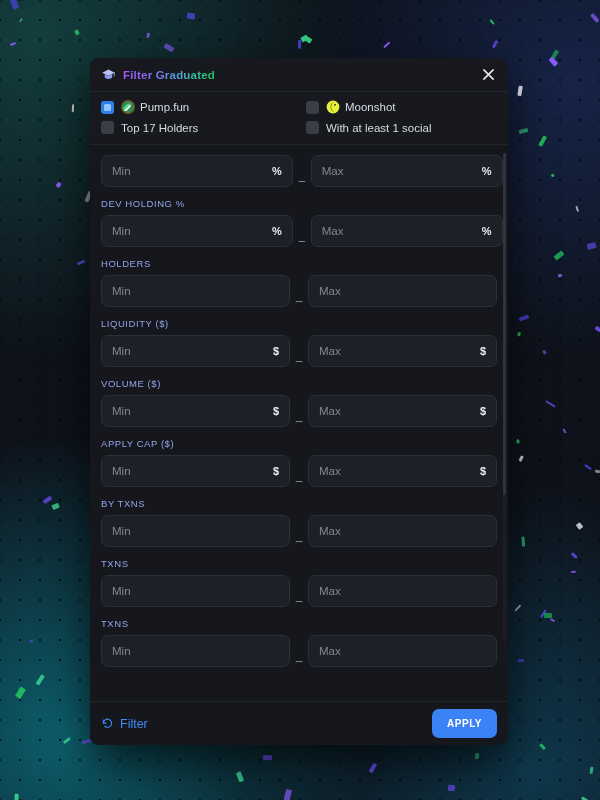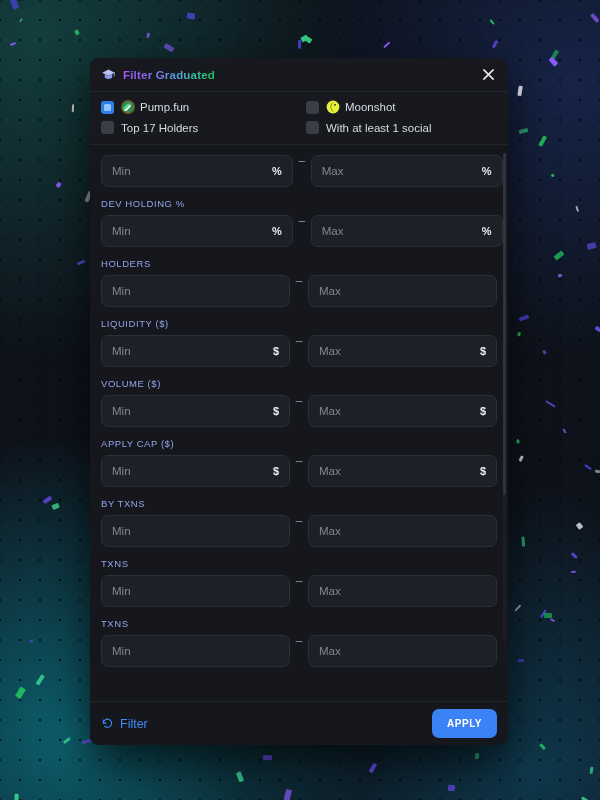--- a/index.html
+++ b/index.html
@@ -118,21 +118,21 @@
     position: relative;
   }
   .fgroup { margin-bottom: 11px; }
   .flabel {
     font-size: 9.5px;
     letter-spacing: .55px;
     color: #93a4e8;
     margin-bottom: 6px;
     font-weight: normal;
   }
-  .frow { display: flex; align-items: flex-start; }
+  .frow { display: flex; align-items: flex-end; }
   .inwrap {
     flex: 1 1 0;
     height: 32px;
     background: #1d2026;
     border: 1px solid #2b2f37;
     border-radius: 7px;
     display: flex;
     align-items: center;
     padding: 0 10px;
   }

